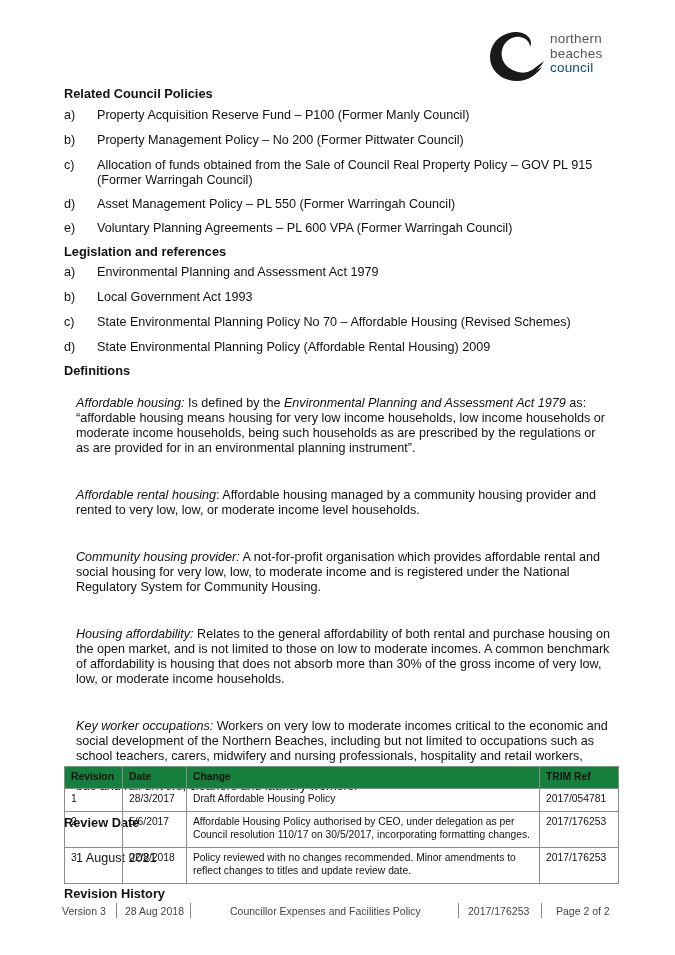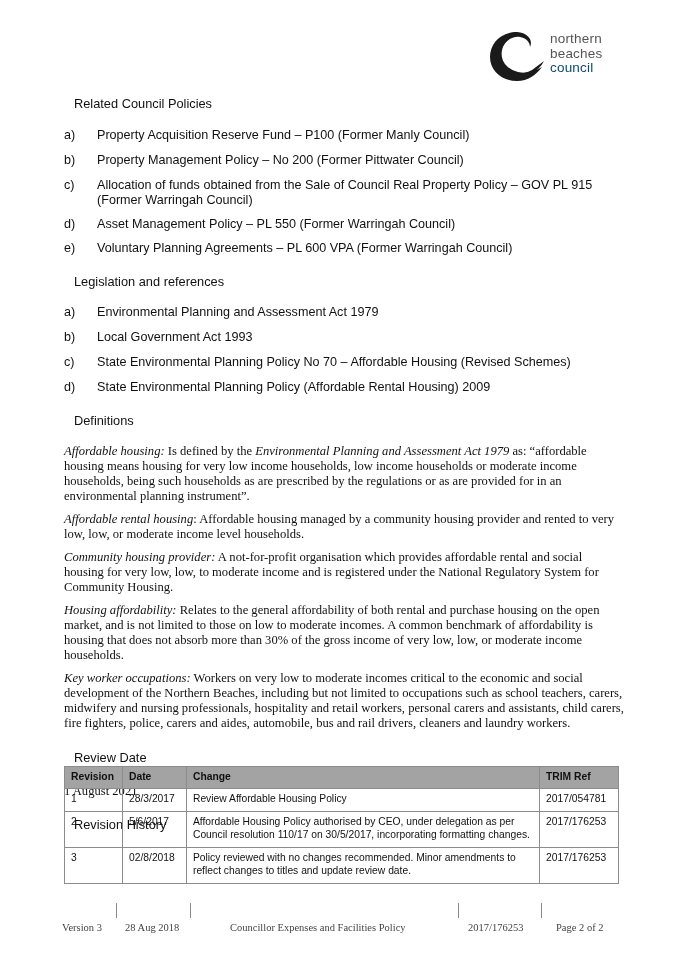--- a/index.html
+++ b/index.html
@@ -11,42 +11,42 @@
     .logo { position: absolute; left: 486px; top: 28px; width: 140px; height: 56px; }
     .logo svg { position: absolute; left: 0; top: 0; }
     .logo-text {
       position: absolute; left: 64px; top: 4px; font-size: 13.5px; line-height: 14.5px;
       color: #555555; letter-spacing: 0.2px;
     }
     .logo-text span { display: block; }
     .logo-text .light { color: #0c4a6e; }
 
     .content { position: absolute; left: 64px; top: 86px; width: 560px; }
-    h3 { font-size: 12.8px; font-weight: normal; margin: 10px; line-height: 16px; }
+    h3 { font-size: 12.8px; font-weight: bold; margin: 0; line-height: 16px; }
     .list-item { display: flex; margin: 0; }
     .list-item .marker { width: 33px; flex: none; }
     .list-item .text { flex: 1; }
-    p { margin: 0; font-family: Liberation Serif, serif; }
+    p { margin: 12px; }
     em { font-style: italic; }
 
     table.rev {
       position: absolute; left: 64px; top: 766px; width: 555px;
       border-collapse: collapse; font-size: 10.3px; line-height: 13px;
     }
     table.rev th, table.rev td {
       border: 1px solid #8c8c8c; padding: 3px 6px 6px 6px; text-align: left; vertical-align: top;
     }
-    table.rev th { background: #a3a3a3; font-weight: bold; padding: 3px 6px 5px 6px; }
+    table.rev th { background: #15803d; font-weight: bold; padding: 3px 6px 5px 6px; }
     table.rev td { height: 13px; }
 
     .footer {
       position: absolute; left: 0; top: 903px; width: 675px; height: 16px;
       font-size: 10.5px; color: #444444;
     }
-    .footer span { position: absolute; top: 17px; font-family: Liberation Serif, serif; }
+    .footer span { position: absolute; top: 1px; }
     .footer .sep { position: absolute; top: 0; width: 1px; height: 15px; background: #8a8a8a; }
   </style>
 </head>
 <body>
 
 <div class="logo">
   <svg width="62" height="56" viewBox="0 0 62 56">
     <path d="M31 4 C14 4 4 16 4 29 C4 43 16 53 31 53 C42 53 50 47 56 39 C48 44 40 46 32 44 C20 41 14 32 16 22 C18 13 26 8 34 9 C40 10 44 14 44 19 C47 13 43 5 31 4 Z" fill="#1a1a1a"></path>
     <path d="M22 20 C25 14 33 13 37 17 C34 17 31 19 30 22 C28 26 31 30 35 30 C31 33 24 31 22 26 Z" fill="#ffffff"></path>
     <path d="M14 40 C22 46 34 48 46 42 L58 33 C52 44 42 50 30 50 C22 50 17 46 14 40 Z" fill="#1a1a1a"></path>
@@ -141,21 +141,21 @@
   <tbody>
       <tr>
     <th>Revision</th>
     <th>Date</th>
     <th>Change</th>
     <th>TRIM Ref</th>
   </tr>
   <tr>
     <td>1</td>
     <td>28/3/2017</td>
-    <td>Review Affordable Housing Policy</td>
+    <td>Draft Affordable Housing Policy</td>
     <td>2017/054781</td>
   </tr>
   <tr>
     <td>2</td>
     <td>5/6/2017</td>
     <td>Affordable Housing Policy authorised by CEO, under delegation as per Council resolution 110/17 on 30/5/2017, incorporating formatting changes.</td>
     <td>2017/176253</td>
   </tr>
   <tr>
     <td>3</td>

